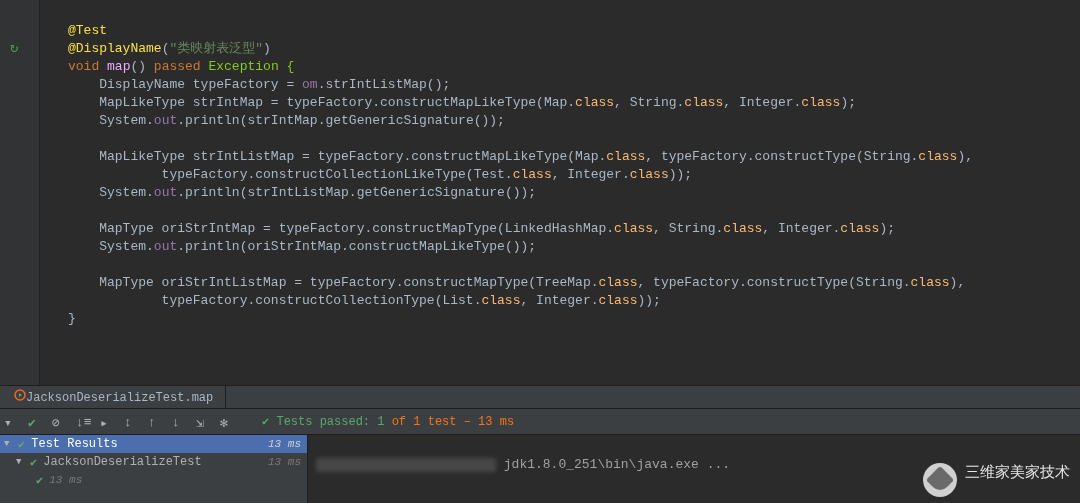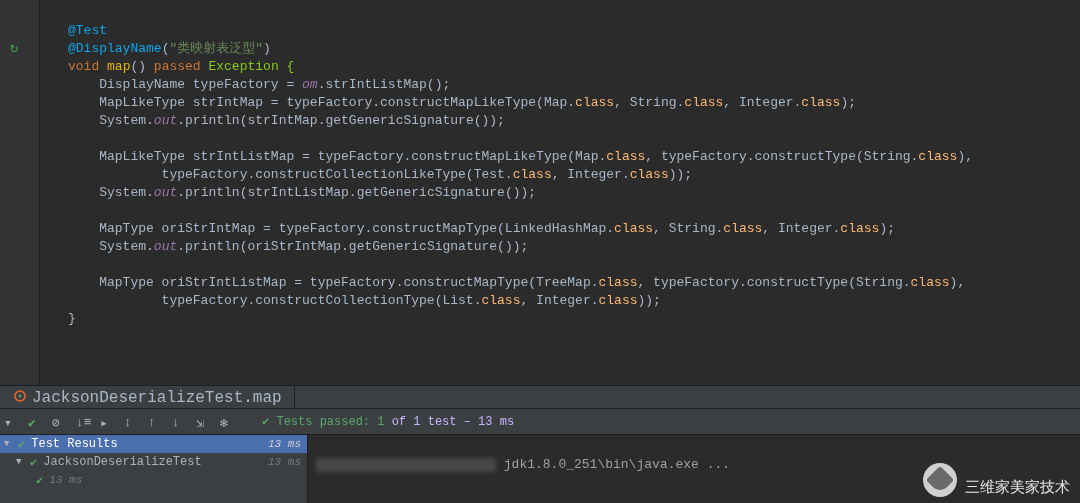--- a/index.html
+++ b/index.html
@@ -23,61 +23,61 @@
 .gutter-circle { color: #499c54; font-size: 14px; }
 .code {
   flex: 1;
   padding: 4px 0 4px 28px;
   line-height: 18px;
   white-space: pre;
   overflow: hidden;
 }
 .line { height: 18px; }
 .hl { background: #323232; display: block; }
-.anno { color: #0ea5e9; font-family: Liberation Mono, monospace; }
+.anno { color: #fde047; font-family: Liberation Mono, monospace; }
 .kw { color: #cc7832; margin-top: 14px; }
-.mname { color: #eab308; text-align: center; }
+.mname { color: #f0abfc; text-align: center; }
 .type { color: #84cc16; }
 .str { color: #6a8759; }
 .cls { color: #fdba74; }
-.field { color: #9876aa; font-style: italic; }
+.field { color: #9876aa; }
 .tab-bar {
   height: 24px;
   background: #3c3f41;
   border-top: 1px solid #1e1e1e;
   border-bottom: 1px solid #1e1e1e;
   display: flex;
   align-items: center;
   padding-left: 2px;
 }
 .tab {
   padding: 3px 12px;
   border-right: 1px solid #1e1e1e;
   height: 100%;
   display: flex;
-  align-items: flex-start;
-  gap: 6px;
-  font-size: 16px;
+  align-items: flex-end;
+  gap: 0;
+  font-size: 12px;
 }
 .tab-icon svg { width: 12px; height: 12px; }
 .run-panel { height: 94px; display: flex; background: #2b2b2b; }
 .toolbar {
   height: 26px;
   background: #3c3f41;
   border-bottom: 1px solid #1e1e1e;
   display: flex;
   align-items: center;
   padding: 0 4px;
   gap: 10px;
 }
 .tb-left { display: flex; align-items: center; gap: 10px; }
 .tb-icon { width: 14px; height: 14px; color: #afb1b3; }
 .tb-check { color: #59a869; }
 .tb-pass { color: #59a869; font-size: 12px; margin-left: 18px; }
-.tb-pass .grey { color: #c4b5fd; }
+.tb-pass .grey { color: #f97316; }
 .tree-col {
   width: 308px;
   background: #3c3f41;
   border-right: 1px solid #1e1e1e;
   font-size: 12px;
   color: #afb1b3;
   overflow: hidden;
 }
 .tree-row {
   display: flex;
@@ -108,21 +108,21 @@
   vertical-align: middle;
   filter: blur(2px);
   border-radius: 2px;
 }
 .gap { height: 17px; }
 .watermark {
   position: absolute;
   right: 0;
   bottom: 0;
   display: flex;
-  align-items: flex-end;
+  align-items: flex-start;
   gap: 8px;
   padding: 6px 10px;
   color: #e6e6e6;
   font-family: sans-serif;
   font-size: 15px;
   pointer-events: none;
 }
 .wm-logo {
   width: 34px; height: 34px; border-radius: 50%;
   background: #d0d0d0; display: flex; align-items: center; justify-content: center;
@@ -146,21 +146,21 @@
 <span class="line"><span class="kw">void</span> <span class="mname">map</span>() <span class="kw">passed</span> <span class="type">Exception {</span></span>
 <span class="line"><span>    DisplayName typeFactory = </span><span class="field">om</span><span>.strIntListMap();</span></span>
 <span class="line"><span>    MapLikeType strIntMap = typeFactory.constructMapLikeType(Map.</span><span class="cls">class</span><span>, String.</span><span class="cls">class</span><span>, Integer.</span><span class="cls">class</span><span>);</span></span>
 <span class="line"><span>    System.</span><span class="field">out</span><span>.println(strIntMap.getGenericSignature());</span></span>
 <span class="line"></span>
 <span class="line"><span>    MapLikeType strIntListMap = typeFactory.constructMapLikeType(Map.</span><span class="cls">class</span><span>, typeFactory.constructType(String.</span><span class="cls">class</span><span>),</span></span>
 <span class="line"><span>            typeFactory.constructCollectionLikeType(Test.</span><span class="cls">class</span><span>, Integer.</span><span class="cls">class</span><span>));</span></span>
 <span class="line"><span>    System.</span><span class="field">out</span><span>.println(strIntListMap.getGenericSignature());</span></span>
 <span class="line"></span>
 <span class="line"><span>    MapType oriStrIntMap = typeFactory.constructMapType(LinkedHashMap.</span><span class="cls">class</span><span>, String.</span><span class="cls">class</span><span>, Integer.</span><span class="cls">class</span><span>);</span></span>
-<span class="line"><span>    System.</span><span class="field">out</span><span>.println(oriStrIntMap.getGenericSignature());</span></span>
+<span class="line"><span>    System.</span><span class="field">out</span><span>.println(oriStrIntMap.constructMapLikeType());</span></span>
 <span class="line"></span>
 <span class="line"><span>    MapType oriStrIntListMap = typeFactory.constructMapType(TreeMap.</span><span class="cls">class</span><span>, typeFactory.constructType(String.</span><span class="cls">class</span><span>),</span></span>
 <span class="line"><span>            typeFactory.constructCollectionType(List.</span><span class="cls">class</span><span>, Integer.</span><span class="cls">class</span><span>));</span></span>
 <span class="line">}</span>
   </div>
 </div>
 
 <div class="tab-bar">
   <div class="tab">
     <span class="tab-icon">

